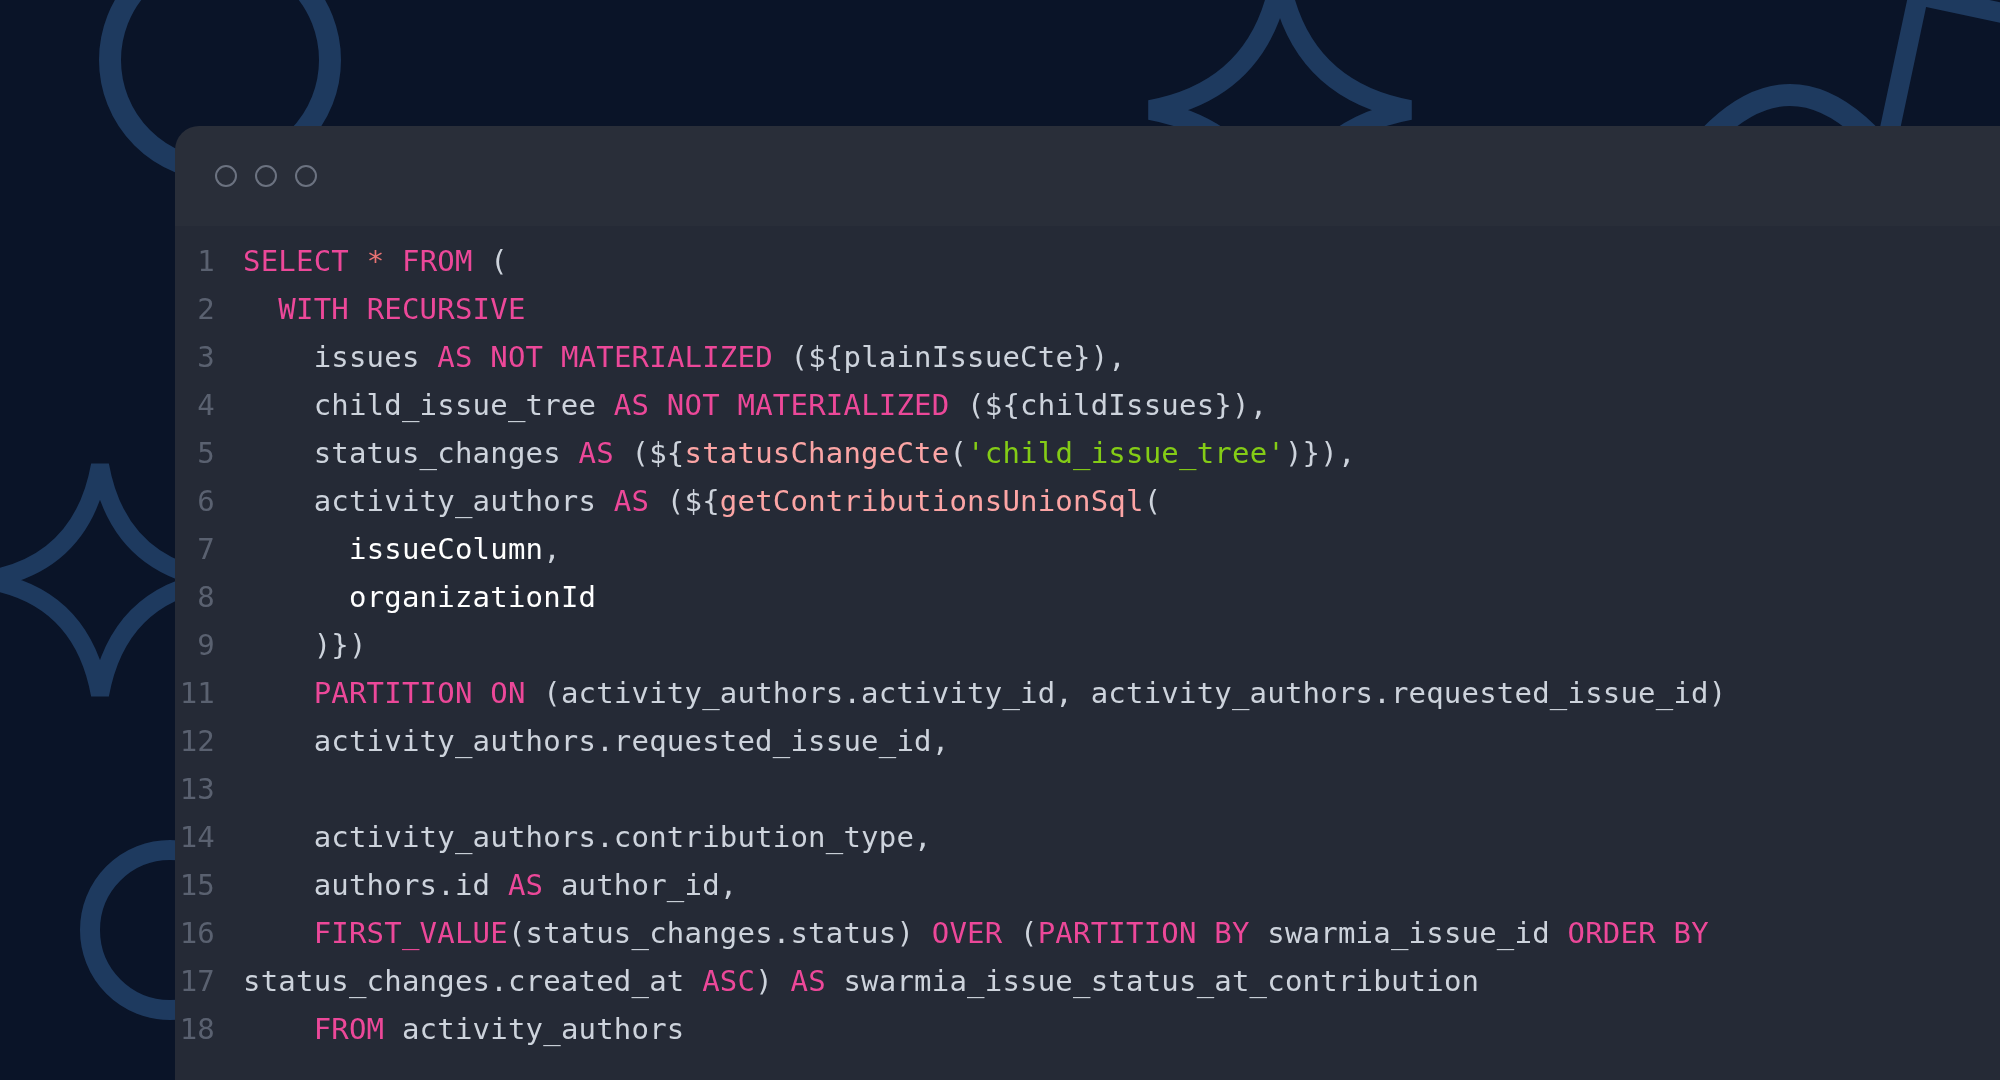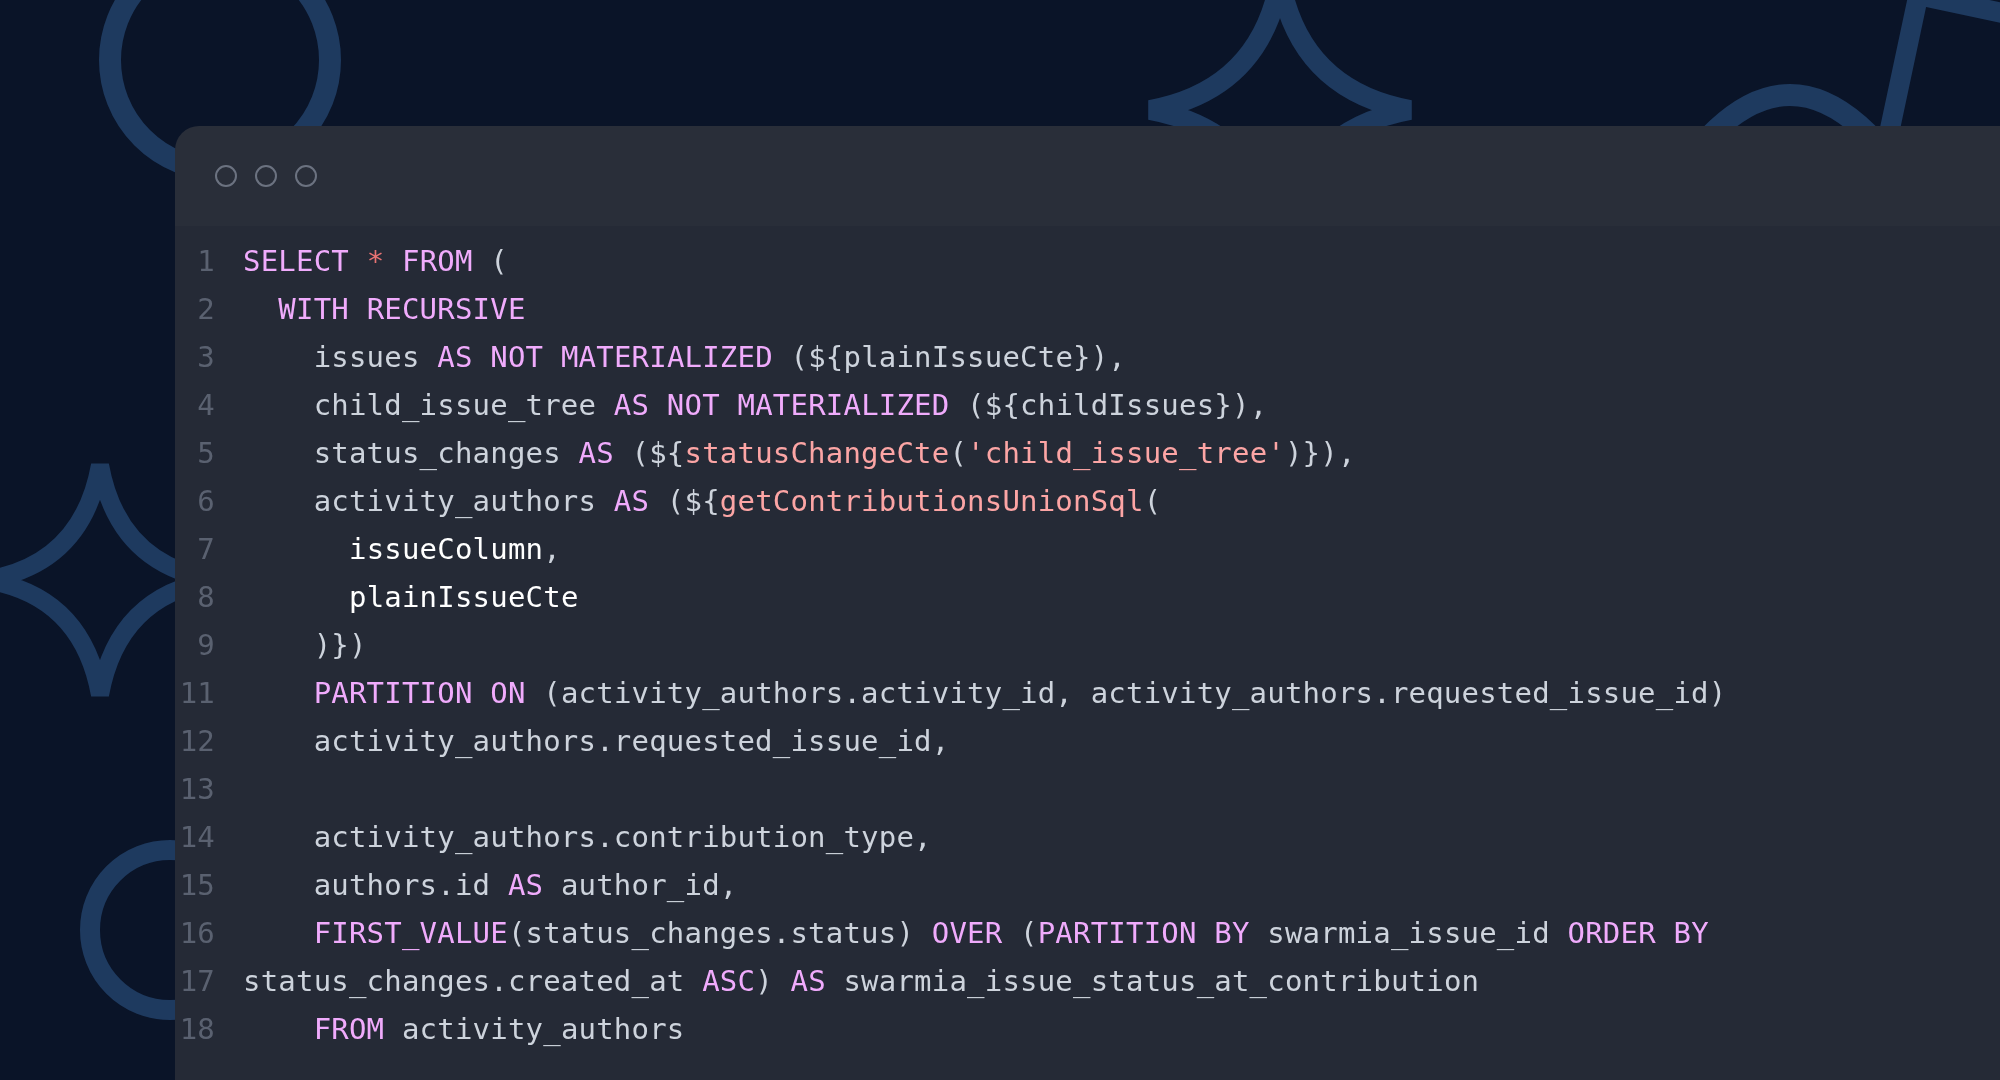--- a/index.html
+++ b/index.html
@@ -56,24 +56,24 @@
   text-align: right;
   color: #5a6170;
   padding-right: 28px;
   flex-shrink: 0;
   user-select: none;
 }
 .line-content {
   color: #cdd3dc;
   white-space: pre;
 }
-.tk-kw { color: #f0abfc; }
+.tk-kw { color: #ec4899; }
 .tk-star { color: #e87373; }
 .tk-fn { color: #fca5a5; }
-.tk-str { color: #fca5a5; }
+.tk-str { color: #84cc16; }
 .tk-id { color: #ffffff; }
 .tk-default { color: #cdd3dc; }
 </style>
 </head>
 <body>
 
 <div class="bg-pattern">
   <svg style="top:-80px;left:80px" width="280" height="280" viewBox="0 0 280 280">
     <circle cx="140" cy="140" r="110" fill="none" stroke="#1e3a5f" stroke-width="22"></circle>
   </svg>
@@ -124,21 +124,21 @@
       <div class="code-line">
         <span class="line-num">6</span>
         <span class="line-content"><span class="tk-default">    activity_authors </span><span class="tk-kw">AS</span><span class="tk-default"> (${</span><span class="tk-fn">getContributionsUnionSql</span><span class="tk-default">(</span></span>
       </div>
       <div class="code-line">
         <span class="line-num">7</span>
         <span class="line-content"><span class="tk-default">      </span><span class="tk-id">issueColumn</span><span class="tk-default">,</span></span>
       </div>
       <div class="code-line">
         <span class="line-num">8</span>
-        <span class="line-content"><span class="tk-default">      </span><span class="tk-id">plainIssueCte</span></span>
+        <span class="line-content"><span class="tk-default">      </span><span class="tk-id">organizationId</span></span>
       </div>
       <div class="code-line">
         <span class="line-num">9</span>
         <span class="line-content"><span class="tk-default">    )})</span></span>
       </div>
       <div class="code-line">
         <span class="line-num">11</span>
         <span class="line-content"><span class="tk-default">    </span><span class="tk-kw">PARTITION</span><span class="tk-default"> </span><span class="tk-kw">ON</span><span class="tk-default"> (activity_authors.activity_id, activity_authors.requested_issue_id)</span></span>
       </div>
       <div class="code-line">

